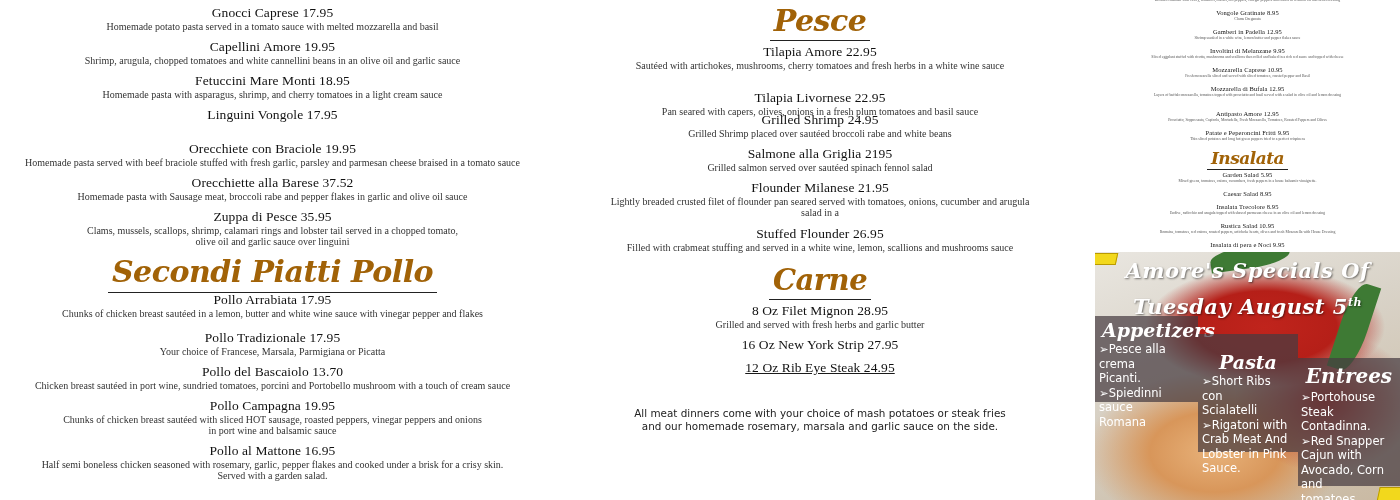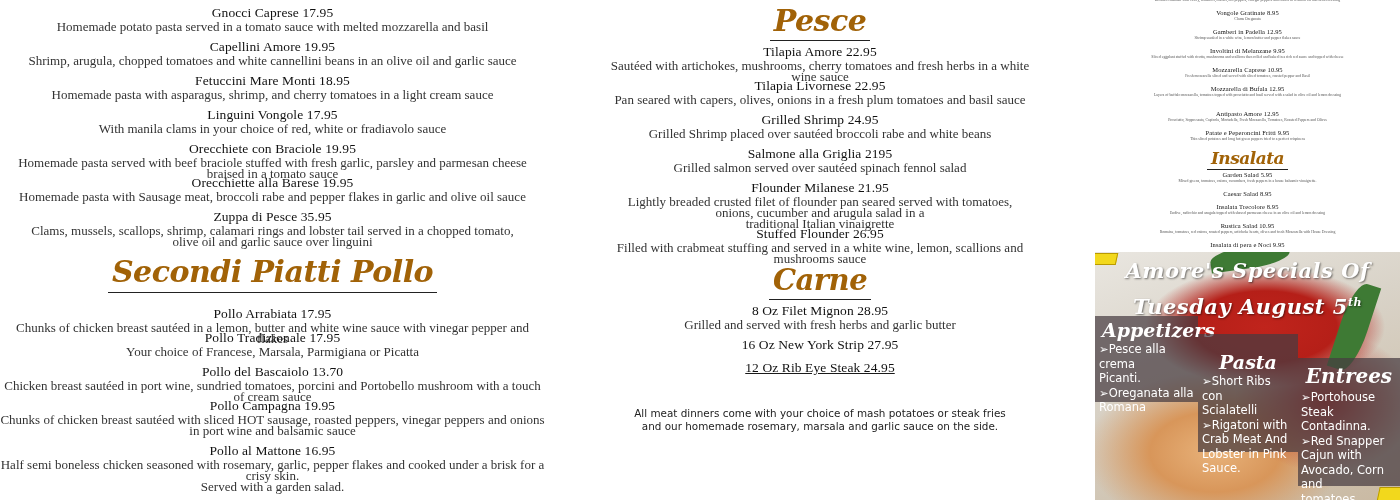--- a/index.html
+++ b/index.html
@@ -6,21 +6,21 @@
     html, body { width: 1400px; height: 500px; overflow: hidden; background: #ffffff; }
     body { position: relative; font-family: "Liberation Serif", "DejaVu Serif", serif; color: #1a1a1a; }
 
     .col { position: absolute; top: 0; text-align: center; }
     .col-left { left: 0; width: 545px; }
     .col-mid { left: 610px; width: 420px; }
     .col-right { left: 1095px; width: 305px; height: 500px; }
 
     .item { display: block; }
     .item-name { font-size: 13.5px; line-height: 16px; color: #111; letter-spacing: 0.1px; white-space: nowrap; }
-    .item-desc { font-size: 13px; line-height: 11px; color: #333; }
+    .item-desc { font-size: 10px; line-height: 11px; color: #333; }
 
     .section-title {
       font-family: "DejaVu Serif", "Liberation Serif", serif;
       font-style: italic; font-weight: bold; color: #a16207;
       display: inline-block; border-bottom: 1.5px solid #222;
       letter-spacing: -0.5px; padding: 0 4px 2px;
     }
 
     
     .mini .item-name { font-size: 6.5px; line-height: 8px; }
@@ -69,41 +69,40 @@
   <div class="item" style="position:absolute;top:39px;width:545px;">
     <div class="item-name">Capellini Amore  19.95</div>
     <div class="item-desc">Shrimp, arugula, chopped tomatoes and white cannellini beans in an olive oil and garlic sauce</div>
   </div>
   <div class="item" style="position:absolute;top:73px;width:545px;">
     <div class="item-name">Fetuccini Mare Monti  18.95</div>
     <div class="item-desc">Homemade pasta with asparagus, shrimp, and cherry tomatoes in a light cream sauce</div>
   </div>
   <div class="item" style="position:absolute;top:107px;width:545px;">
     <div class="item-name">Linguini Vongole  17.95</div>
-    <div class="item-desc">With manila clams in your choice of red, white or fradiavolo sauce</div>
   </div>
   <div class="item" style="position:absolute;top:141px;width:545px;">
     <div class="item-name">Orecchiete con Braciole  19.95</div>
     <div class="item-desc">Homemade pasta served  with  beef braciole stuffed with fresh garlic, parsley and parmesan cheese braised in a tomato sauce</div>
   </div>
   <div class="item" style="position:absolute;top:175px;width:545px;">
-    <div class="item-name">Orecchiette alla  Barese  19.95</div>
+    <div class="item-name">Orecchiette alla  Barese  37.52</div>
     <div class="item-desc">Homemade pasta with Sausage meat, broccoli rabe and pepper flakes in garlic and olive oil sauce</div>
   </div>
   <div class="item" style="position:absolute;top:209px;width:545px;">
     <div class="item-name">Zuppa di Pesce  35.95</div>
     <div class="item-desc">Clams, mussels, scallops, shrimp,  calamari rings and lobster tail served in a chopped tomato,</div>
     <div class="item-desc">olive oil and garlic sauce over linguini</div>
   </div>
 
   <div style="position:absolute;top:254px;width:545px;">
     <span class="section-title" style="font-size:30px;line-height:36px;">Secondi Piatti Pollo</span>
   </div>
 
-  <div class="item" style="position:absolute;top:306px;width:545px;font-family:Liberation Serif, serif;">
+  <div class="item" style="position:absolute;top:292px;width:545px;font-family:Liberation Serif, serif;">
     <div class="item-name">Pollo Arrabiata  17.95</div>
     <div class="item-desc">Chunks of chicken breast sautéed in a lemon, butter and white wine sauce with vinegar pepper and flakes</div>
   </div>
   <div class="item" style="position:absolute;top:330px;width:545px;">
     <div class="item-name">Pollo Tradizionale  17.95</div>
     <div class="item-desc">Your choice of Francese, Marsala, Parmigiana or Picatta</div>
   </div>
   <div class="item" style="position:absolute;top:364px;width:545px;">
     <div class="item-name">Pollo del Bascaiolo  13.70</div>
     <div class="item-desc">Chicken breast sautéed in port wine, sundried tomatoes, porcini and Portobello mushroom with a touch of cream sauce</div>
@@ -122,36 +121,35 @@
 
 <div class="col col-mid">
   <div style="position:absolute;top:4px;width:420px;">
     <span class="section-title" style="font-size:30px;line-height:34px;">Pesce</span>
   </div>
 
   <div class="item" style="position:absolute;top:44px;width:420px;">
     <div class="item-name">Tilapia Amore  22.95</div>
     <div class="item-desc">Sautéed with artichokes, mushrooms, cherry tomatoes and fresh herbs in a white wine sauce</div>
   </div>
-  <div class="item" style="position:absolute;top:78px;width:420px;">
+  <div class="item" style="position:absolute;top:90px;width:420px;">
     <div class="item-name">Tilapia Livornese  22.95</div>
     <div class="item-desc">Pan seared with capers, olives, onions in a fresh plum tomatoes and basil sauce</div>
   </div>
   <div class="item" style="position:absolute;top:112px;width:420px;">
     <div class="item-name">Grilled Shrimp  24.95</div>
     <div class="item-desc">Grilled Shrimp placed over sautéed broccoli rabe and white beans</div>
   </div>
   <div class="item" style="position:absolute;top:146px;width:420px;">
     <div class="item-name">Salmone alla Griglia  2195</div>
     <div class="item-desc">Grilled salmon served over sautéed spinach fennol salad</div>
   </div>
   <div class="item" style="position:absolute;top:180px;width:420px;">
     <div class="item-name">Flounder Milanese  21.95</div>
     <div class="item-desc">Lightly breaded crusted filet of flounder pan seared served with tomatoes, onions, cucumber and arugula salad in a</div>
-    <div class="item-desc">traditional Italian vinaigrette</div>
   </div>
   <div class="item" style="position:absolute;top:226px;width:420px;">
     <div class="item-name">Stuffed Flounder  26.95</div>
     <div class="item-desc">Filled with crabmeat stuffing and served in a white wine, lemon, scallions and mushrooms sauce</div>
   </div>
 
   <div style="position:absolute;top:264px;width:420px;">
     <span class="section-title" style="font-size:29px;line-height:33px;">Carne</span>
   </div>
 
@@ -233,21 +231,21 @@
     <div class="yellow-tab" style="left:-2px;top:1px;width:24px;height:12px;transform:skewX(-12deg);"></div>
     <div class="yellow-tab" style="left:283px;top:235px;width:26px;height:16px;transform:skewX(-12deg);"></div>
 
     <div class="specials-title" style="top:6px;">Amore's Specials Of</div>
     <div class="specials-title" style="top:38px;"><span>Tuesday August 5</span><sup style="font-size:11px;">th</sup></div>
 
     <div class="panel" style="left:0;top:64px;width:103px;height:86px;padding:2px 4px;">
       <div class="panel-head" style="text-align:left;padding-left:3px;">Appetizers</div>
       <div class="panel-line">➢Pesce alla crema</div>
       <div class="panel-line">Picanti.</div>
-      <div class="panel-line">➢Oreganata alla</div>
+      <div class="panel-line">➢Spiedinni sauce</div>
       <div class="panel-line">Romana</div>
     </div>
 
     <div class="panel" style="left:103px;top:82px;width:100px;height:118px;padding:16px 4px;">
       <div class="panel-head">Pasta</div>
       <div class="panel-line">➢Short Ribs con</div>
       <div class="panel-line">Scialatelli</div>
       <div class="panel-line">➢Rigatoni with</div>
       <div class="panel-line">Crab Meat And</div>
       <div class="panel-line">Lobster in Pink</div>

